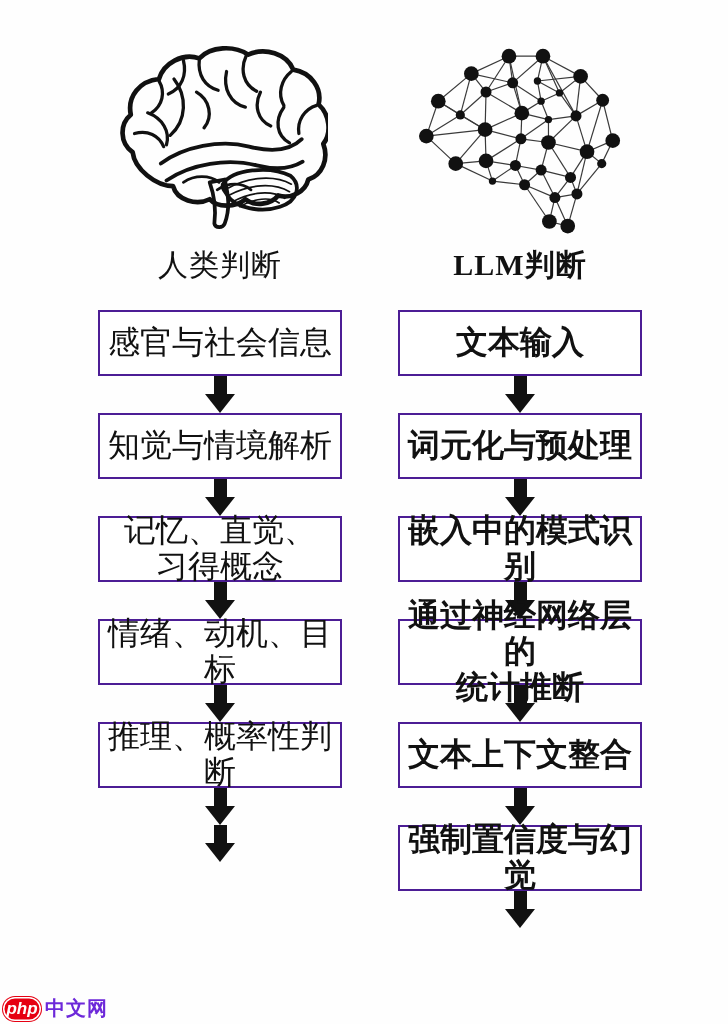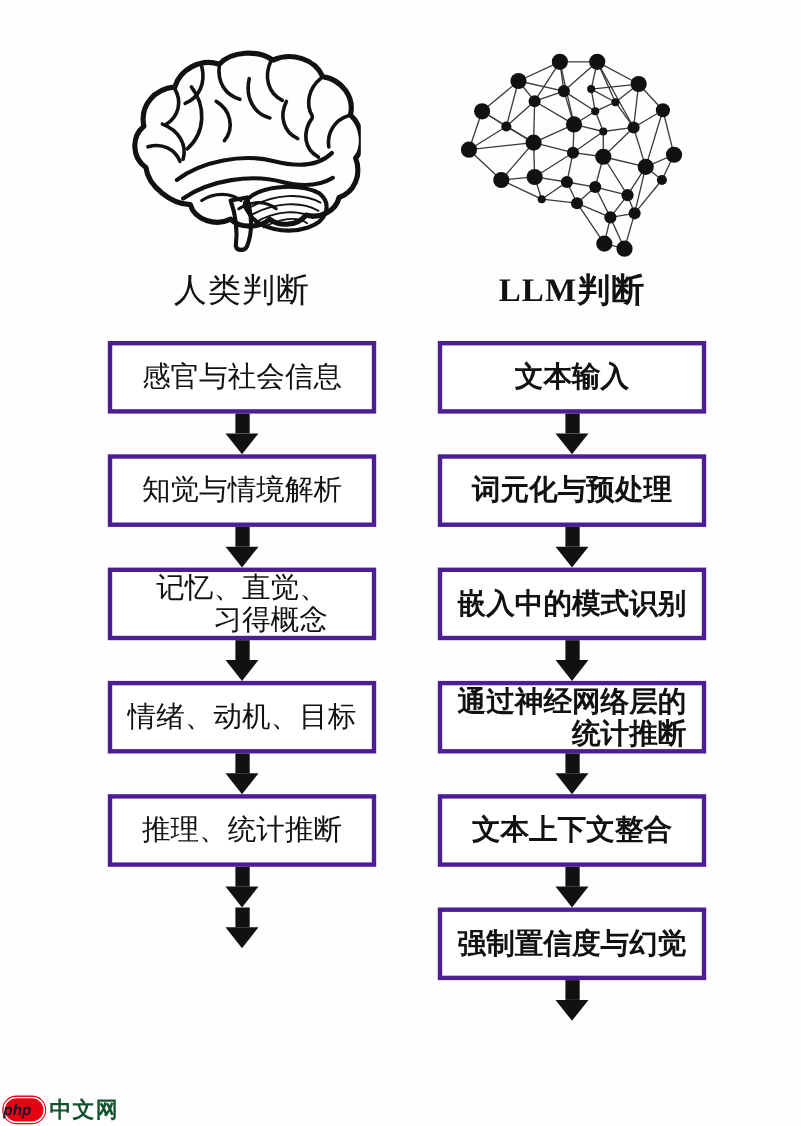--- a/index.html
+++ b/index.html
@@ -16,46 +16,46 @@
   .col-left{margin-left:98px;}
   .col-right{margin-left:56px;font-weight:bold;}
   .figure{height:212px;display:flex;align-items:flex-end;justify-content:center;}
   .col-title{
     height:46px;line-height:46px;text-align:center;
     font-size:30px;margin-top:4px;letter-spacing:1px;
   }
   .flow{margin-top:22px;}
   .box{
     box-sizing:border-box;
-    height:66px;border:4px solid #4c1d95;background:#ffffff;
+    height:66px;border:2px solid #4c1d95;background:#ffffff;
     display:flex;align-items:center;justify-content:center;
-    text-align:right;font-size:26px;line-height:1.12;
+    text-align:center;font-size:32px;line-height:1.12;
     white-space:pre-line;
   }
   .arrow{height:37px;display:flex;flex-direction:column;align-items:center;}
   .arrow .shaft{width:13px;flex:1;background:#111111;}
   .arrow .head{
     width:0;height:0;
     border-left:15px solid transparent;
     border-right:15px solid transparent;
     border-top:19px solid #111111;
   }
   svg .ln{fill:none;stroke:#111111;stroke-linecap:round;stroke-linejoin:round;}
   .watermark{
     position:absolute;left:3px;top:995px;
     display:flex;align-items:center;gap:4px;
     font-family:"Liberation Sans","DejaVu Sans",sans-serif;
   }
   .wm-logo{
     display:inline-block;width:38px;height:24px;line-height:24px;
-    background:#e60012;color:#0f172a;border-radius:12px;
-    font-weight:bold;font-style:italic;font-size:14px;
+    background:#e60012;color:#ffffff;border-radius:12px;
+    text-align:center;font-weight:bold;font-style:italic;font-size:17px;
     box-shadow:inset 0 0 0 1.5px #ffffff,0 0 0 1px #e60012;
   }
-  .wm-text{font-size:20px;font-weight:bold;color:#14532d;letter-spacing:1px;}
+  .wm-text{font-size:20px;font-weight:bold;color:#6d28d9;letter-spacing:1px;}
 </style>
 </head>
 <body>
 
 <div class="page">
   <div class="cols">
 
     <div class="col col-left">
       <div class="figure">
         <svg width="216" height="194" viewBox="0 0 230 200">
@@ -105,21 +105,21 @@
 习得概念</div>
         <div class="arrow">
             <span class="shaft"></span>
             <span class="head"></span>
           </div>
         <div class="box">情绪、动机、目标</div>
         <div class="arrow">
             <span class="shaft"></span>
             <span class="head"></span>
           </div>
-        <div class="box">推理、统计推断</div>
+        <div class="box">推理、概率性判断</div>
         <div class="arrow">
             <span class="shaft"></span>
             <span class="head"></span>
           </div>
         <div class="arrow">
             <span class="shaft"></span>
             <span class="head"></span>
           </div>
       </div>
     </div>

